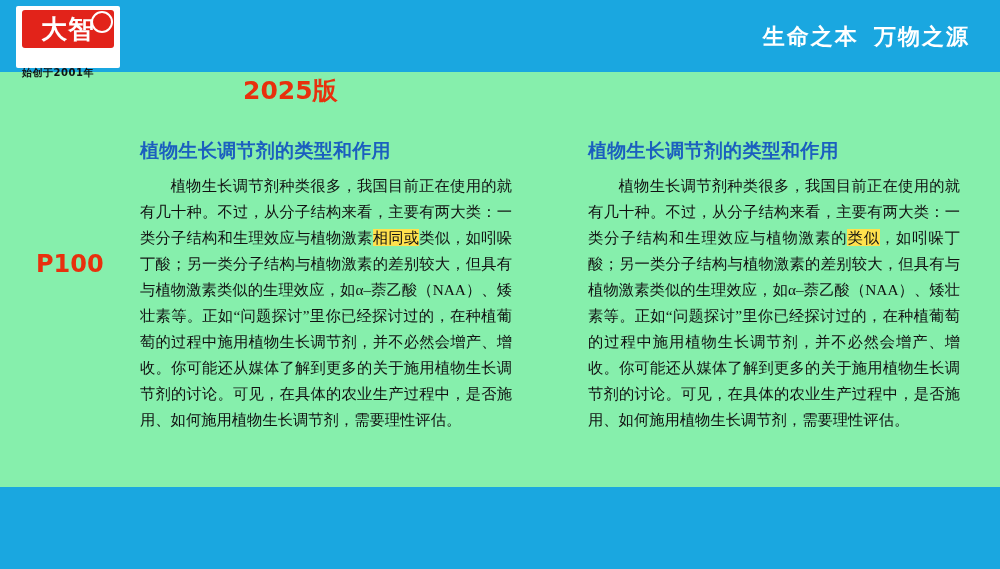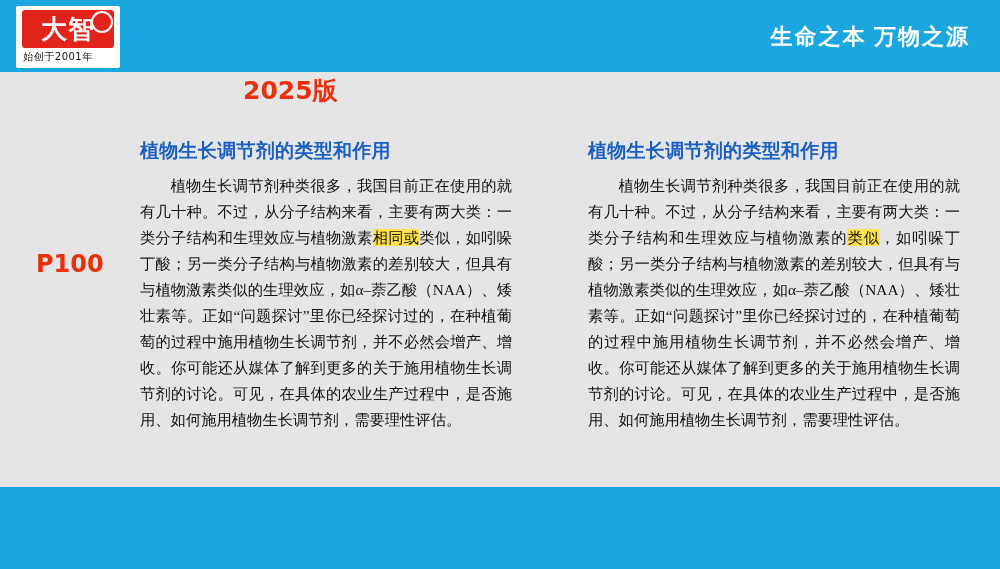--- a/index.html
+++ b/index.html
@@ -13,21 +13,21 @@
     font-family: "Liberation Sans", sans-serif;
     overflow: hidden;
     position: relative;
   }
 
   .slide {
     position: absolute;
     left: 0; top: 0;
     width: 1000px;
     height: 569px;
-    background: #e5e5e5;
+    background: #86efac;
   }
 
   
   .header-bar {
     position: absolute;
     left: 0; top: 0;
     width: 1000px;
     height: 72px;
     background: #1aa7e0;
   }
@@ -62,38 +62,38 @@
     top: 5px;
     width: 22px;
     height: 22px;
     border: 2px solid #ffffff;
     border-radius: 50%;
     box-sizing: border-box;
   }
   .logo-sub {
     position: absolute;
     left: 0;
-    top: 44px;
+    top: 60px;
     width: 84px;
     text-align: center;
     font-size: 10px;
     color: #111111;
-    font-weight: normal;
+    font-weight: bold;
     letter-spacing: 0.5px;
     font-family: "DejaVu Sans", sans-serif;
   }
   .header-slogan {
     position: absolute;
     right: 30px;
     top: 22px;
     color: #ffffff;
     font-size: 22px;
     font-weight: bold;
     letter-spacing: 2px;
-    font-family: Liberation Serif, serif;
+    font-family: Liberation Mono, monospace;
   }
 
   
   .col-title {
     position: absolute;
     top: 74px;
     font-size: 25px;
     font-weight: bold;
     color: #e8300d;
     font-family: "DejaVu Sans", sans-serif;

